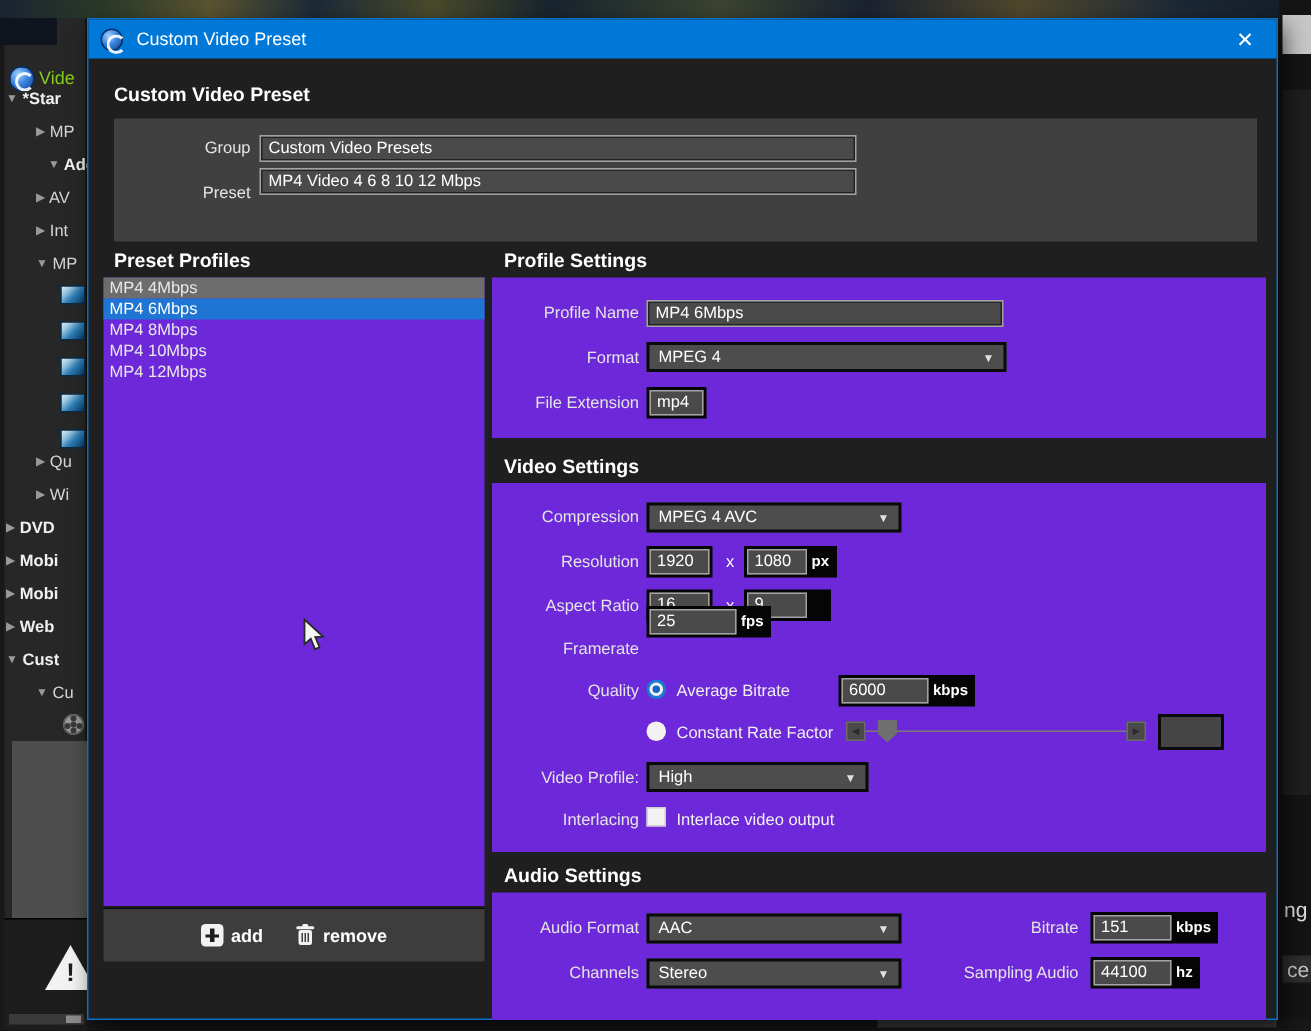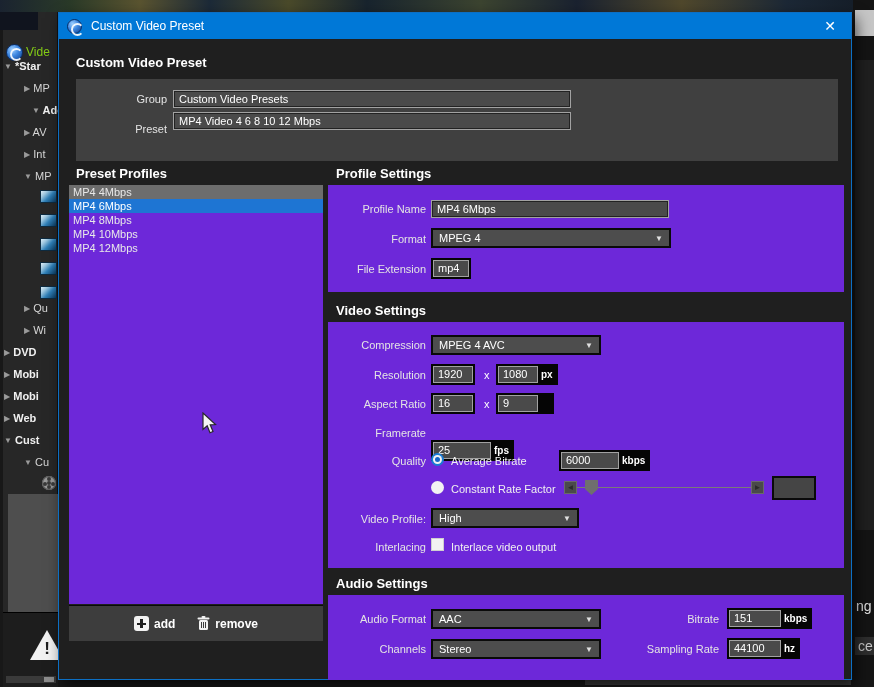--- a/index.html
+++ b/index.html
@@ -238,21 +238,21 @@
     <div class="unitwrap" style="left:372px; top:380px;">
       <span class="uinput" style="width:40px;">16</span>
     </div>
     <div class="xsep" style="left:425px; top:385px;">x</div>
     <div class="unitwrap" style="left:437px; top:380px;">
       <span class="uinput" style="width:40px;">9</span>
       <span class="unit" style="width:14px;"></span>
     </div>
 
     <div class="lblcol" style="left:271px; top:414px; width:96px;">Framerate</div>
-    <div class="unitwrap" style="left:372px; top:427px;">
+    <div class="unitwrap" style="left:372px; top:391px;">
       <span class="uinput" style="width:58px;">25</span>
       <span class="unit">fps</span>
     </div>
 
     <div class="lblcol" style="left:271px; top:442px; width:96px;">Quality</div>
     <span class="radio checked" style="left:372px; top:440px;"></span>
     <span class="rlabel" style="left:392px; top:442px;">Average Bitrate</span>
     <div class="unitwrap" style="left:500px; top:437px;">
       <span class="uinput" style="width:58px;">6000</span>
       <span class="unit">kbps</span>
@@ -291,21 +291,21 @@
     <div class="unitwrap" style="left:668px; top:595px;">
       <span class="uinput" style="width:52px;">151</span>
       <span class="unit">kbps</span>
     </div>
 
     <div class="lblcol" style="left:271px; top:630px; width:96px;">Channels</div>
     <div class="drop" style="left:372px; top:626px; width:170px;">
       <span>Stereo</span>
       <span class="caret">▼</span>
     </div>
-    <div class="lblcol" style="left:576px; top:630px; width:84px;">Sampling Rate</div>
+    <div class="lblcol" style="left:576px; top:630px; width:84px;">Sampling Audio</div>
     <div class="unitwrap" style="left:668px; top:625px;">
       <span class="uinput" style="width:52px;">44100</span>
       <span class="unit">hz</span>
     </div>
 
   </div>
 
   <svg id="cursor" viewBox="0 0 15 23">
     <path d="M1 1 L1 17.5 L5.2 13.8 L8 20.8 L11 19.5 L8.2 12.8 L13.5 12.5 Z" fill="#f5f5f5" stroke="#2a2a2a" stroke-width="1.2"></path>
   </svg>

